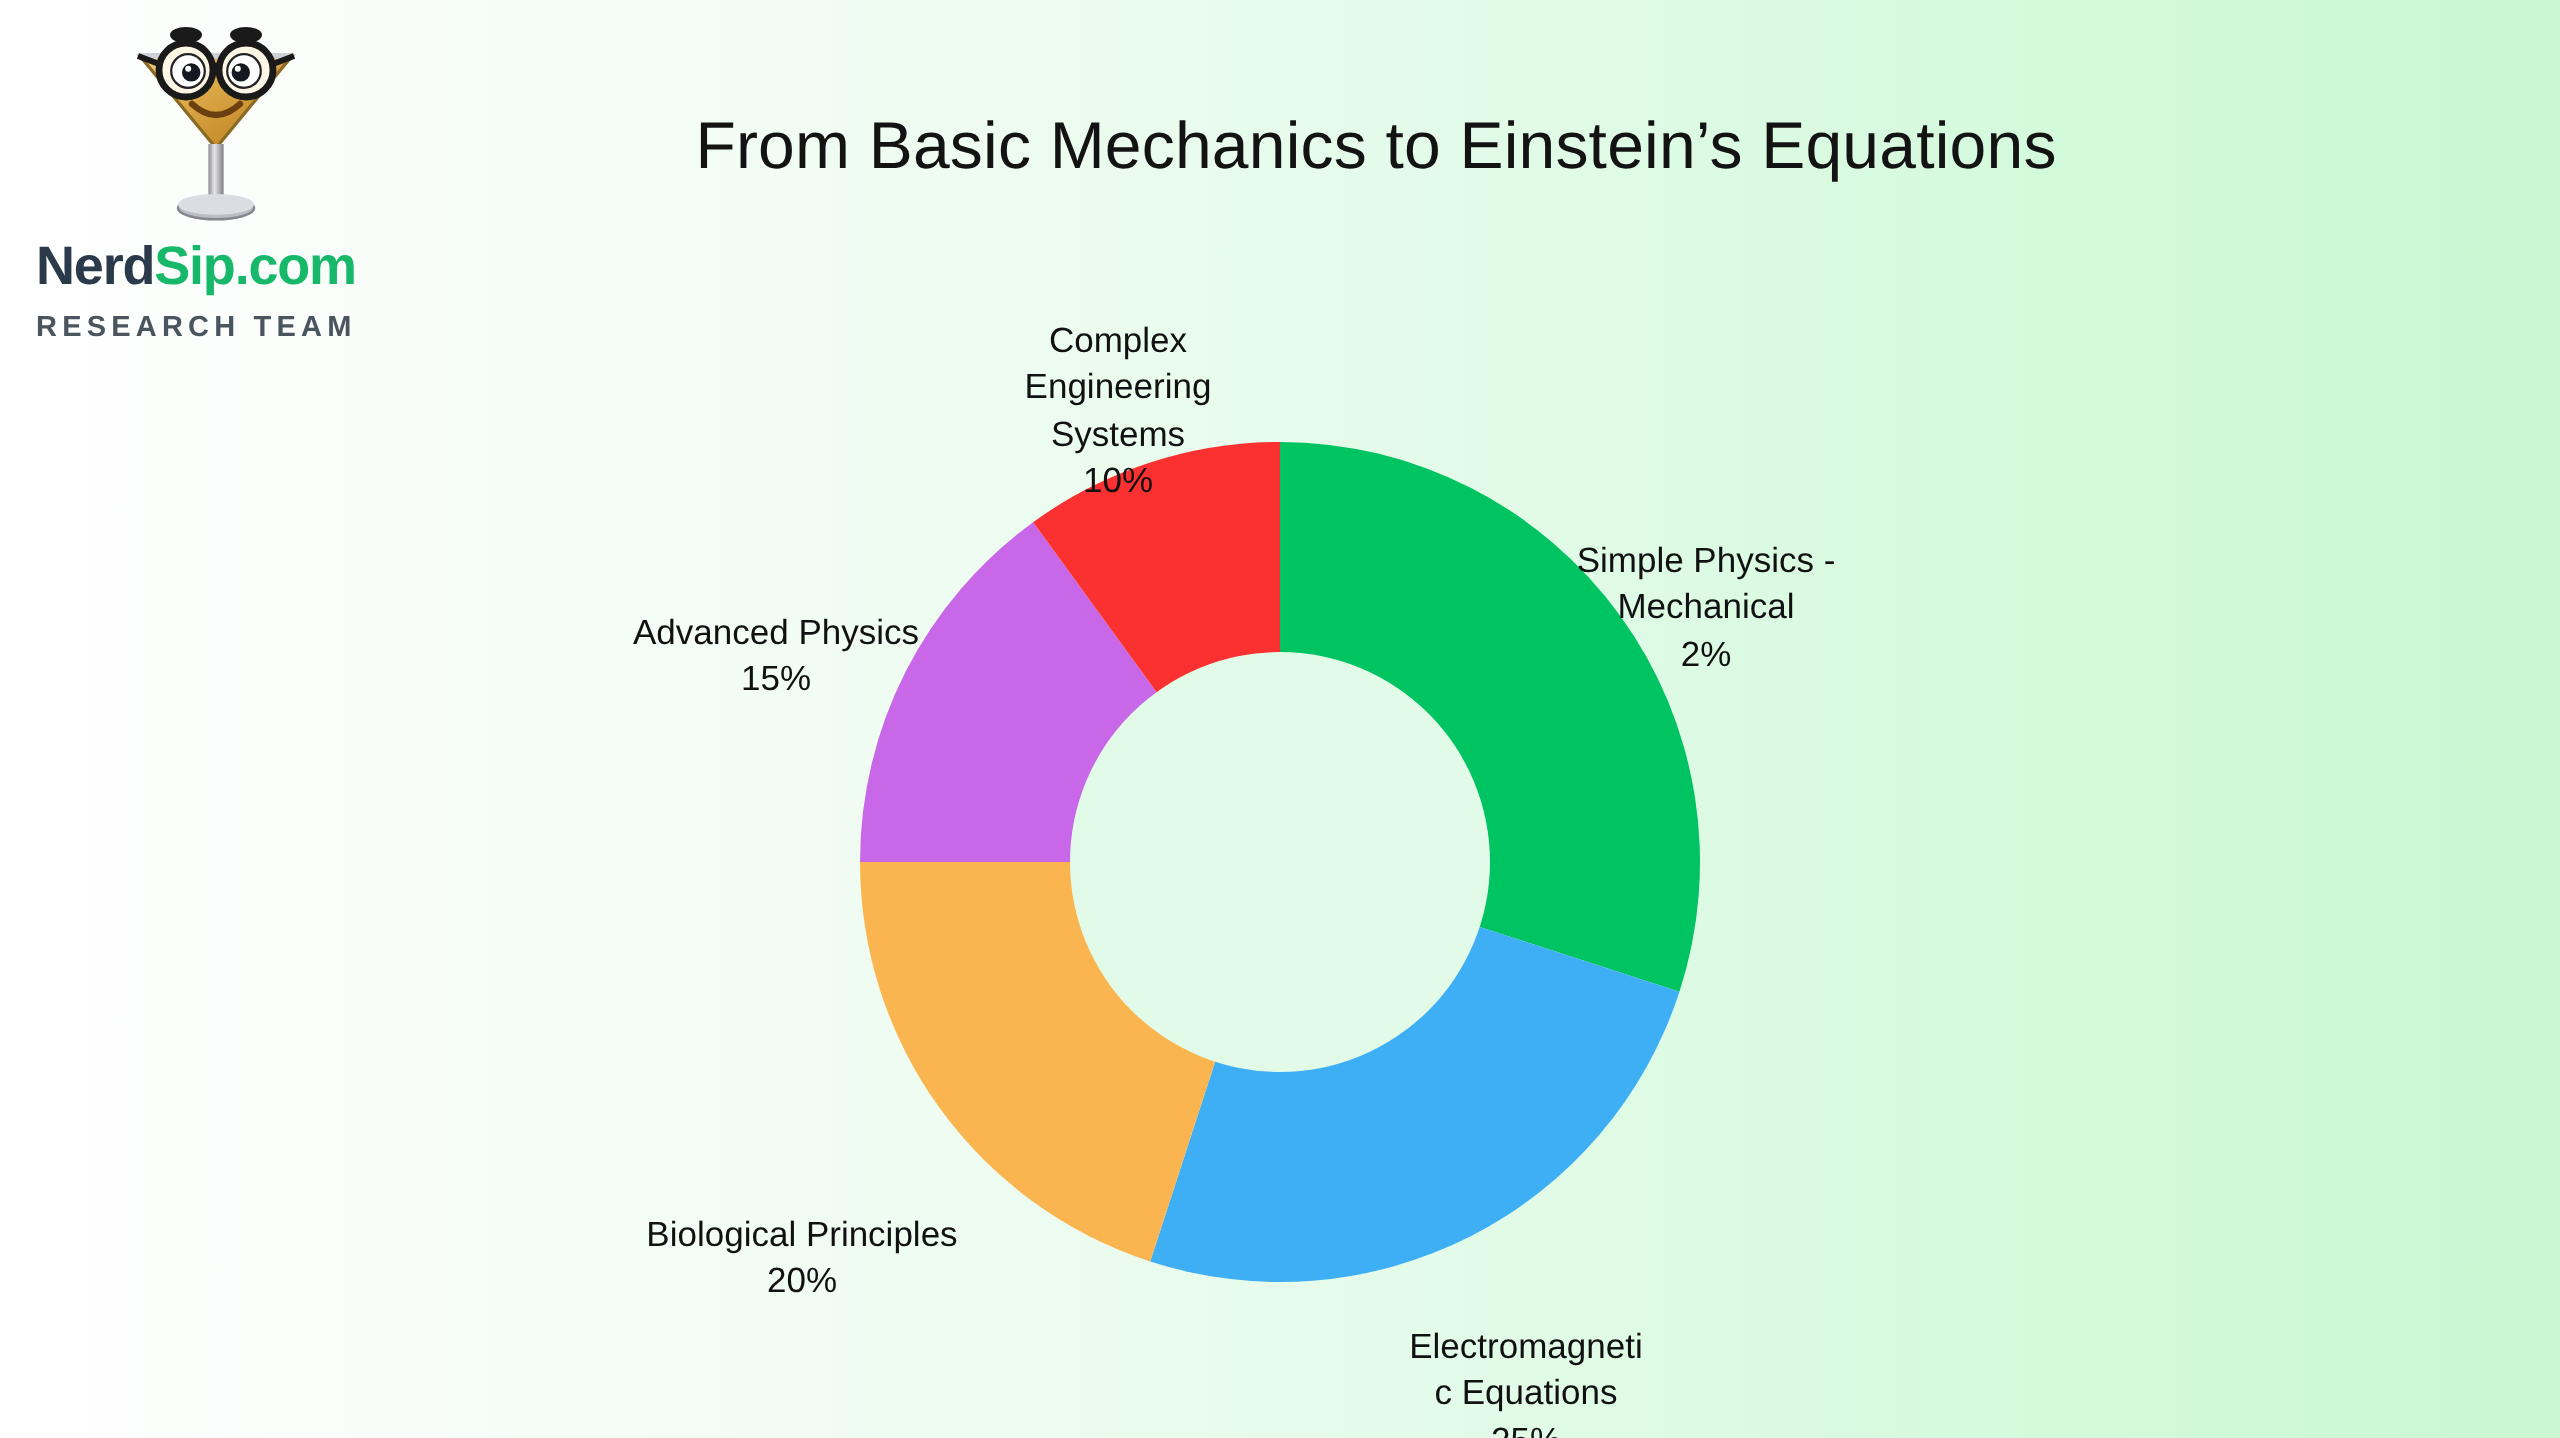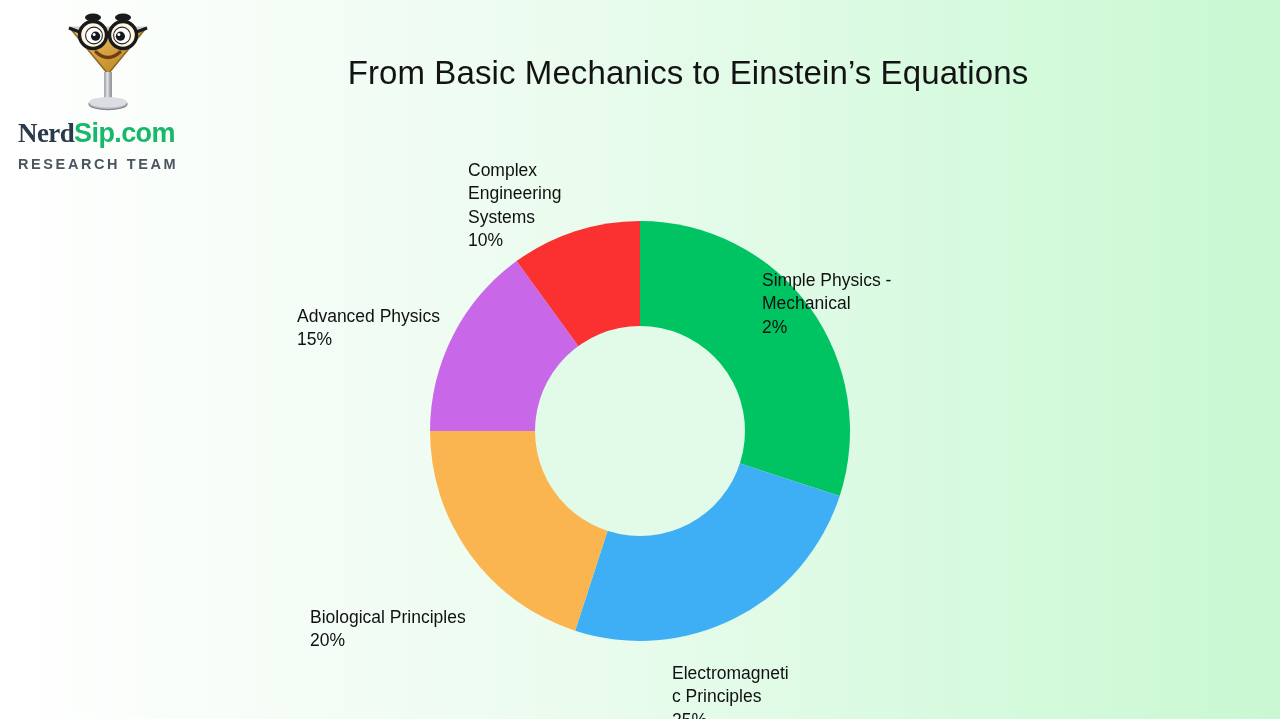--- a/index.html
+++ b/index.html
@@ -38,21 +38,21 @@
     display: block;
     margin-left: 42px;
   }
   #logo-wordmark {
     font-size: 27px;
     font-weight: bold;
     letter-spacing: -0.6px;
     margin-top: 2px;
     white-space: nowrap;
   }
-  .wm-nerd { color: #2b3a4a; font-family: Liberation Serif, serif; }
+  .wm-nerd { color: #2b3a4a; }
   .wm-sip  { color: #18b86a; text-align: center; }
   #logo-subtitle {
     font-size: 14.5px;
     letter-spacing: 2.6px;
     color: #4a5560;
     margin-top: 7px;
     font-weight: bold;
   }
 
   
@@ -75,20 +75,21 @@
     left: 430px;
     top: 221px;
     width: 420px;
     height: 420px;
   }
   #donut-svg { display: block; }
 
   
   .slice-label {
     position: absolute;
+    text-align: center;
     font-size: 17.5px;
     line-height: 23.5px;
     color: #111111;
     font-weight: 400;
     white-space: pre-line;
   }
   .slice-label .pct { display: block; }
 
   #label-complex-engineering-systems {
     left: 468px; top: 135px; width: 182px;
@@ -186,21 +187,21 @@
   </div>
 
   <div class="slice-label" id="label-simple-physics-mechanical">
     <span>Simple Physics -
 Mechanical</span>
     <span class="pct">2%</span>
   </div>
 
   <div class="slice-label" id="label-electromagnetic-principles">
     <span>Electromagneti
-c Principles</span>
+c Equations</span>
     <span class="pct">25%</span>
   </div>
 
   <div class="slice-label" id="label-biological-processes">
     <span>Biological Principles</span>
     <span class="pct">20%</span>
   </div>
 
   <div class="slice-label" id="label-advanced-physics">
     <span>Advanced Physics</span>

